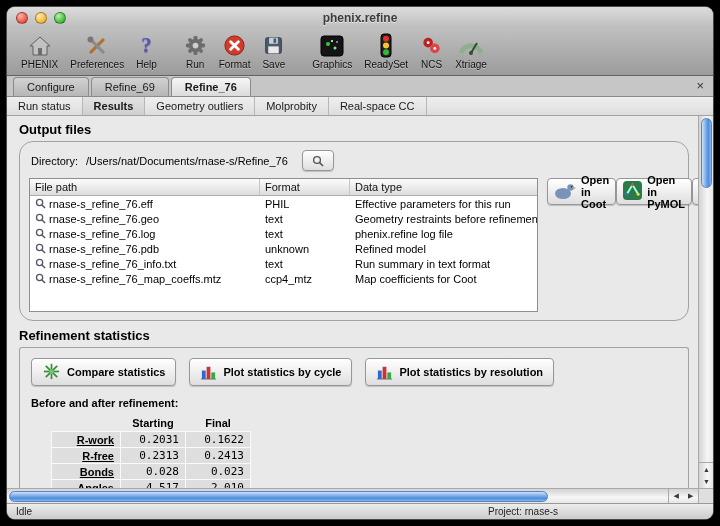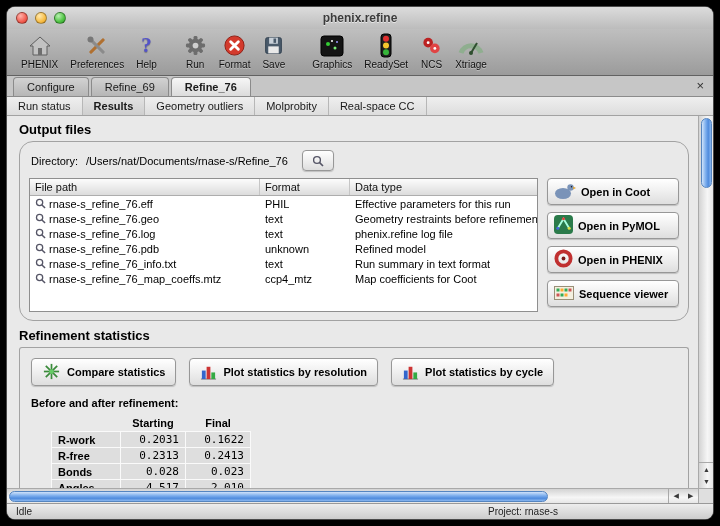--- a/index.html
+++ b/index.html
@@ -47,29 +47,29 @@
   .dir-path { margin-right:14px; }
   .btn3d { background:linear-gradient(#ffffff,#efefef 50%,#dedede); border:1px solid #979797; border-radius:4px; box-shadow:0 1px 1px rgba(0,0,0,.18); }
   .dir-btn { width:30px; height:19px; display:flex; align-items:center; justify-content:center; padding:0; }
   .files { display:flex; align-items:flex-start; }
   .ftable { flex:1; background:#fff; border:1px solid #8f8f8f; height:134px; box-sizing:border-box; overflow:hidden; }
   .fhead { display:flex; background:linear-gradient(#fcfcfc,#dcdcdc); border-bottom:1px solid #adadad; height:17px; box-sizing:border-box; }
   .fh { font-size:11px; color:#111; padding:1px 5px; border-right:1px solid #c6c6c6; box-sizing:border-box; line-height:14px; }
   .c1 { width:230px; } .c2 { width:90px; } .c3 { flex:1; border-right:none; }
   .frow { display:flex; height:15px; align-items:center; }
   .fc { font-size:11px; color:#000; padding:0 5px; box-sizing:border-box; white-space:nowrap; overflow:hidden; display:flex; align-items:center; gap:3px; }
-  .side-actions { width:132px; margin-left:9px; display:flex; flex-direction:column; gap:7px; }
+  .side-actions { width:132px; margin-left:9px; display:flex; flex-direction:row; gap:0; }
   .action-btn { height:27px; display:flex; align-items:center; gap:5px; padding:0 6px; font-size:11px; font-weight:bold; color:#000; box-sizing:border-box; }
   .stat-btns { display:flex; gap:13px; margin:2px 0 11px 2px; }
   .stat-btn { height:26px; display:flex; align-items:center; gap:6px; padding:0 10px; font-size:11px; font-weight:bold; color:#000; }
   .subhead { font-size:11px; font-weight:bold; margin:0 0 7px 2px; color:#000; }
   .stats { border-collapse:collapse; margin-left:22px; }
   .stats th { font-size:11px; font-weight:bold; padding:1px 8px 2px; color:#000; }
   .stats td { background:#dedede; border:1px solid #fafafa; font-size:11px; padding:1px 6px; }
-  .stats td.sl { font-weight:bold; text-align:left; width:56px; color:#000; }
+  .stats td.sl { font-weight:bold; text-align:right; width:56px; color:#000;text-decoration:underline; }
   .stats td.sv { font-family:"DejaVu Sans Mono", monospace; text-align:right; width:52px; color:#000; }
   .orange { color:#e87f00; }
   .blue { color:#3a5fd0; }
   
   .vsb { position:absolute; top:0; right:0; bottom:15px; width:15px; background:linear-gradient(to right,#d3d3d3,#f6f6f6 60%,#e6e6e6); border-left:1px solid #a9a9a9; box-sizing:border-box; }
   .vthumb { position:absolute; top:2px; left:2px; width:11px; height:70px; border-radius:6px; box-sizing:border-box;
             background:linear-gradient(to right,#cfe2fa,#7fb0ee 40%,#4f8bdd 70%,#8ab7ef); border:1px solid #5585c0; }
   .varrows { position:absolute; bottom:0; left:0; width:15px; height:26px; border-top:1px solid #a9a9a9; display:flex; flex-direction:column; box-sizing:border-box; }
   .varrows .sarr { flex:1; display:flex; align-items:center; justify-content:center; font-size:7px; color:#3a3a3a; }
   .hsb { position:absolute; left:0; right:15px; bottom:0; height:15px; background:linear-gradient(#d3d3d3,#f6f6f6 60%,#e6e6e6); border-top:1px solid #a9a9a9; box-sizing:border-box; }
@@ -377,30 +377,30 @@
                 </svg></span>
             <span>Compare statistics</span>
           </div>
           <div class="stat-btn btn3d">
             <span><svg width="17" height="17" viewBox="0 0 18 18">
                   <line x1="1" y1="17" x2="17" y2="17" stroke="#777" stroke-width="1"></line>
                   <rect x="2" y="8" width="4" height="9" fill="#3366cc"></rect>
                   <rect x="7" y="4" width="4" height="13" fill="#cc3333"></rect>
                   <rect x="12" y="10" width="4" height="7" fill="#33aa44"></rect>
                 </svg></span>
-            <span>Plot statistics by resolution</span>
+            <span>Plot statistics by cycle</span>
           </div>
           <div class="stat-btn btn3d">
             <span><svg width="17" height="17" viewBox="0 0 18 18">
                   <line x1="1" y1="17" x2="17" y2="17" stroke="#777" stroke-width="1"></line>
                   <rect x="2" y="8" width="4" height="9" fill="#3366cc"></rect>
                   <rect x="7" y="4" width="4" height="13" fill="#cc3333"></rect>
                   <rect x="12" y="10" width="4" height="7" fill="#33aa44"></rect>
                 </svg></span>
-            <span>Plot statistics by cycle</span>
+            <span>Plot statistics by resolution</span>
           </div>
         </div>
         <div class="subhead">Before and after refinement:</div>
         <table class="stats">
           <tbody>
               <tr>
             <th></th>
             <th>Starting</th>
             <th>Final</th>
           </tr>

